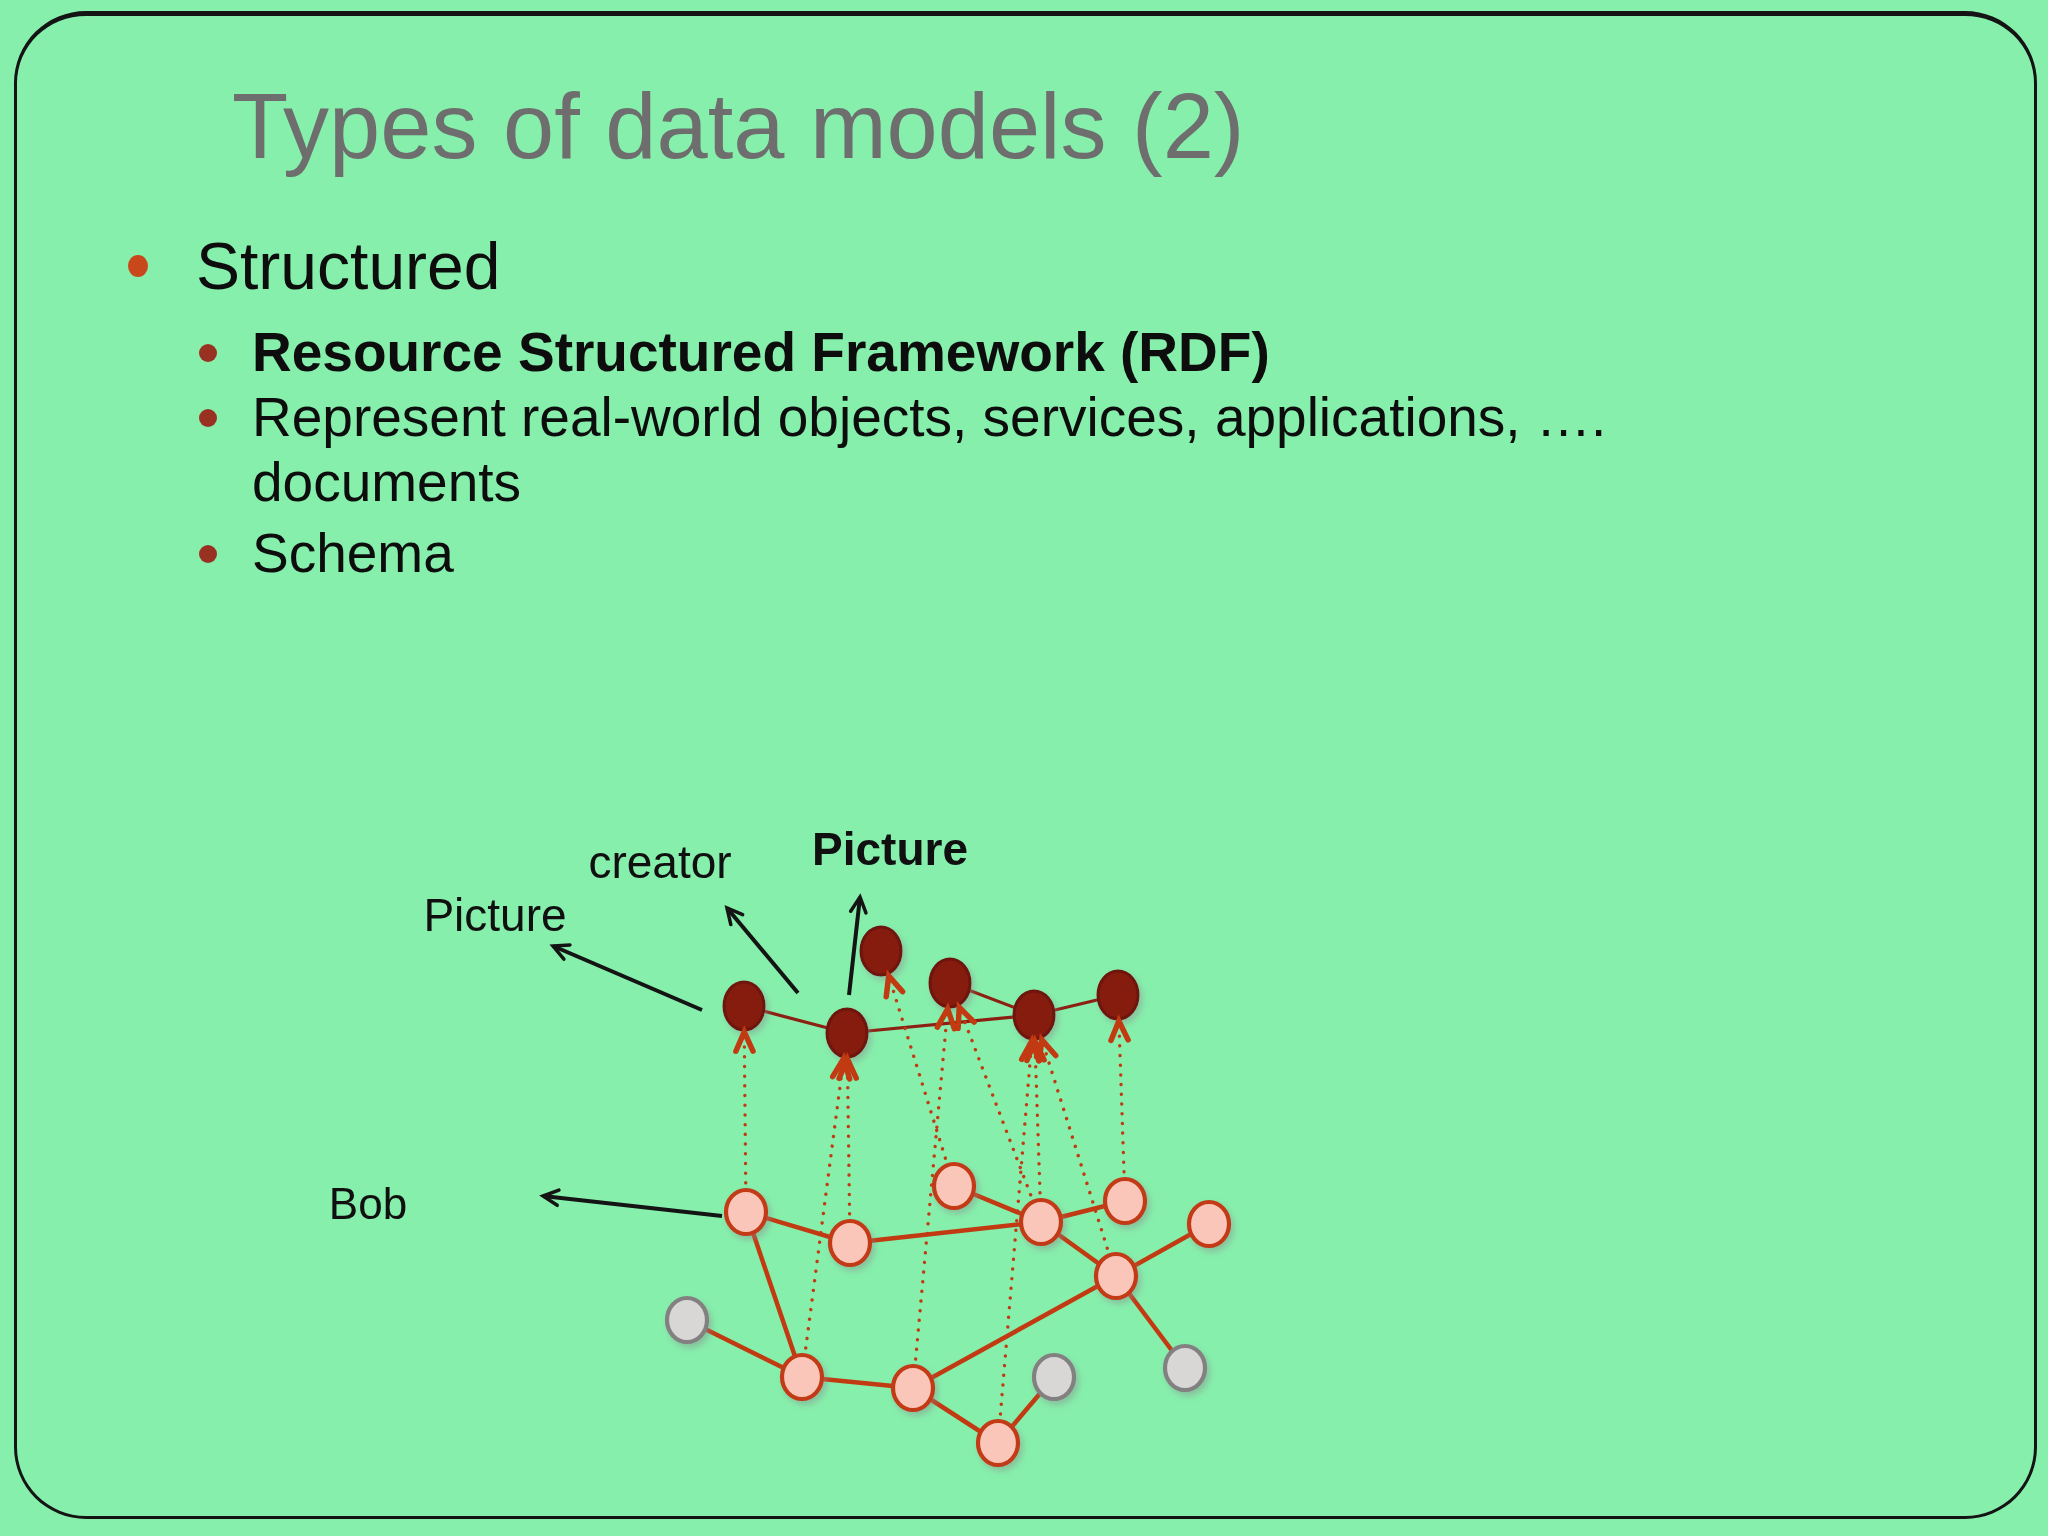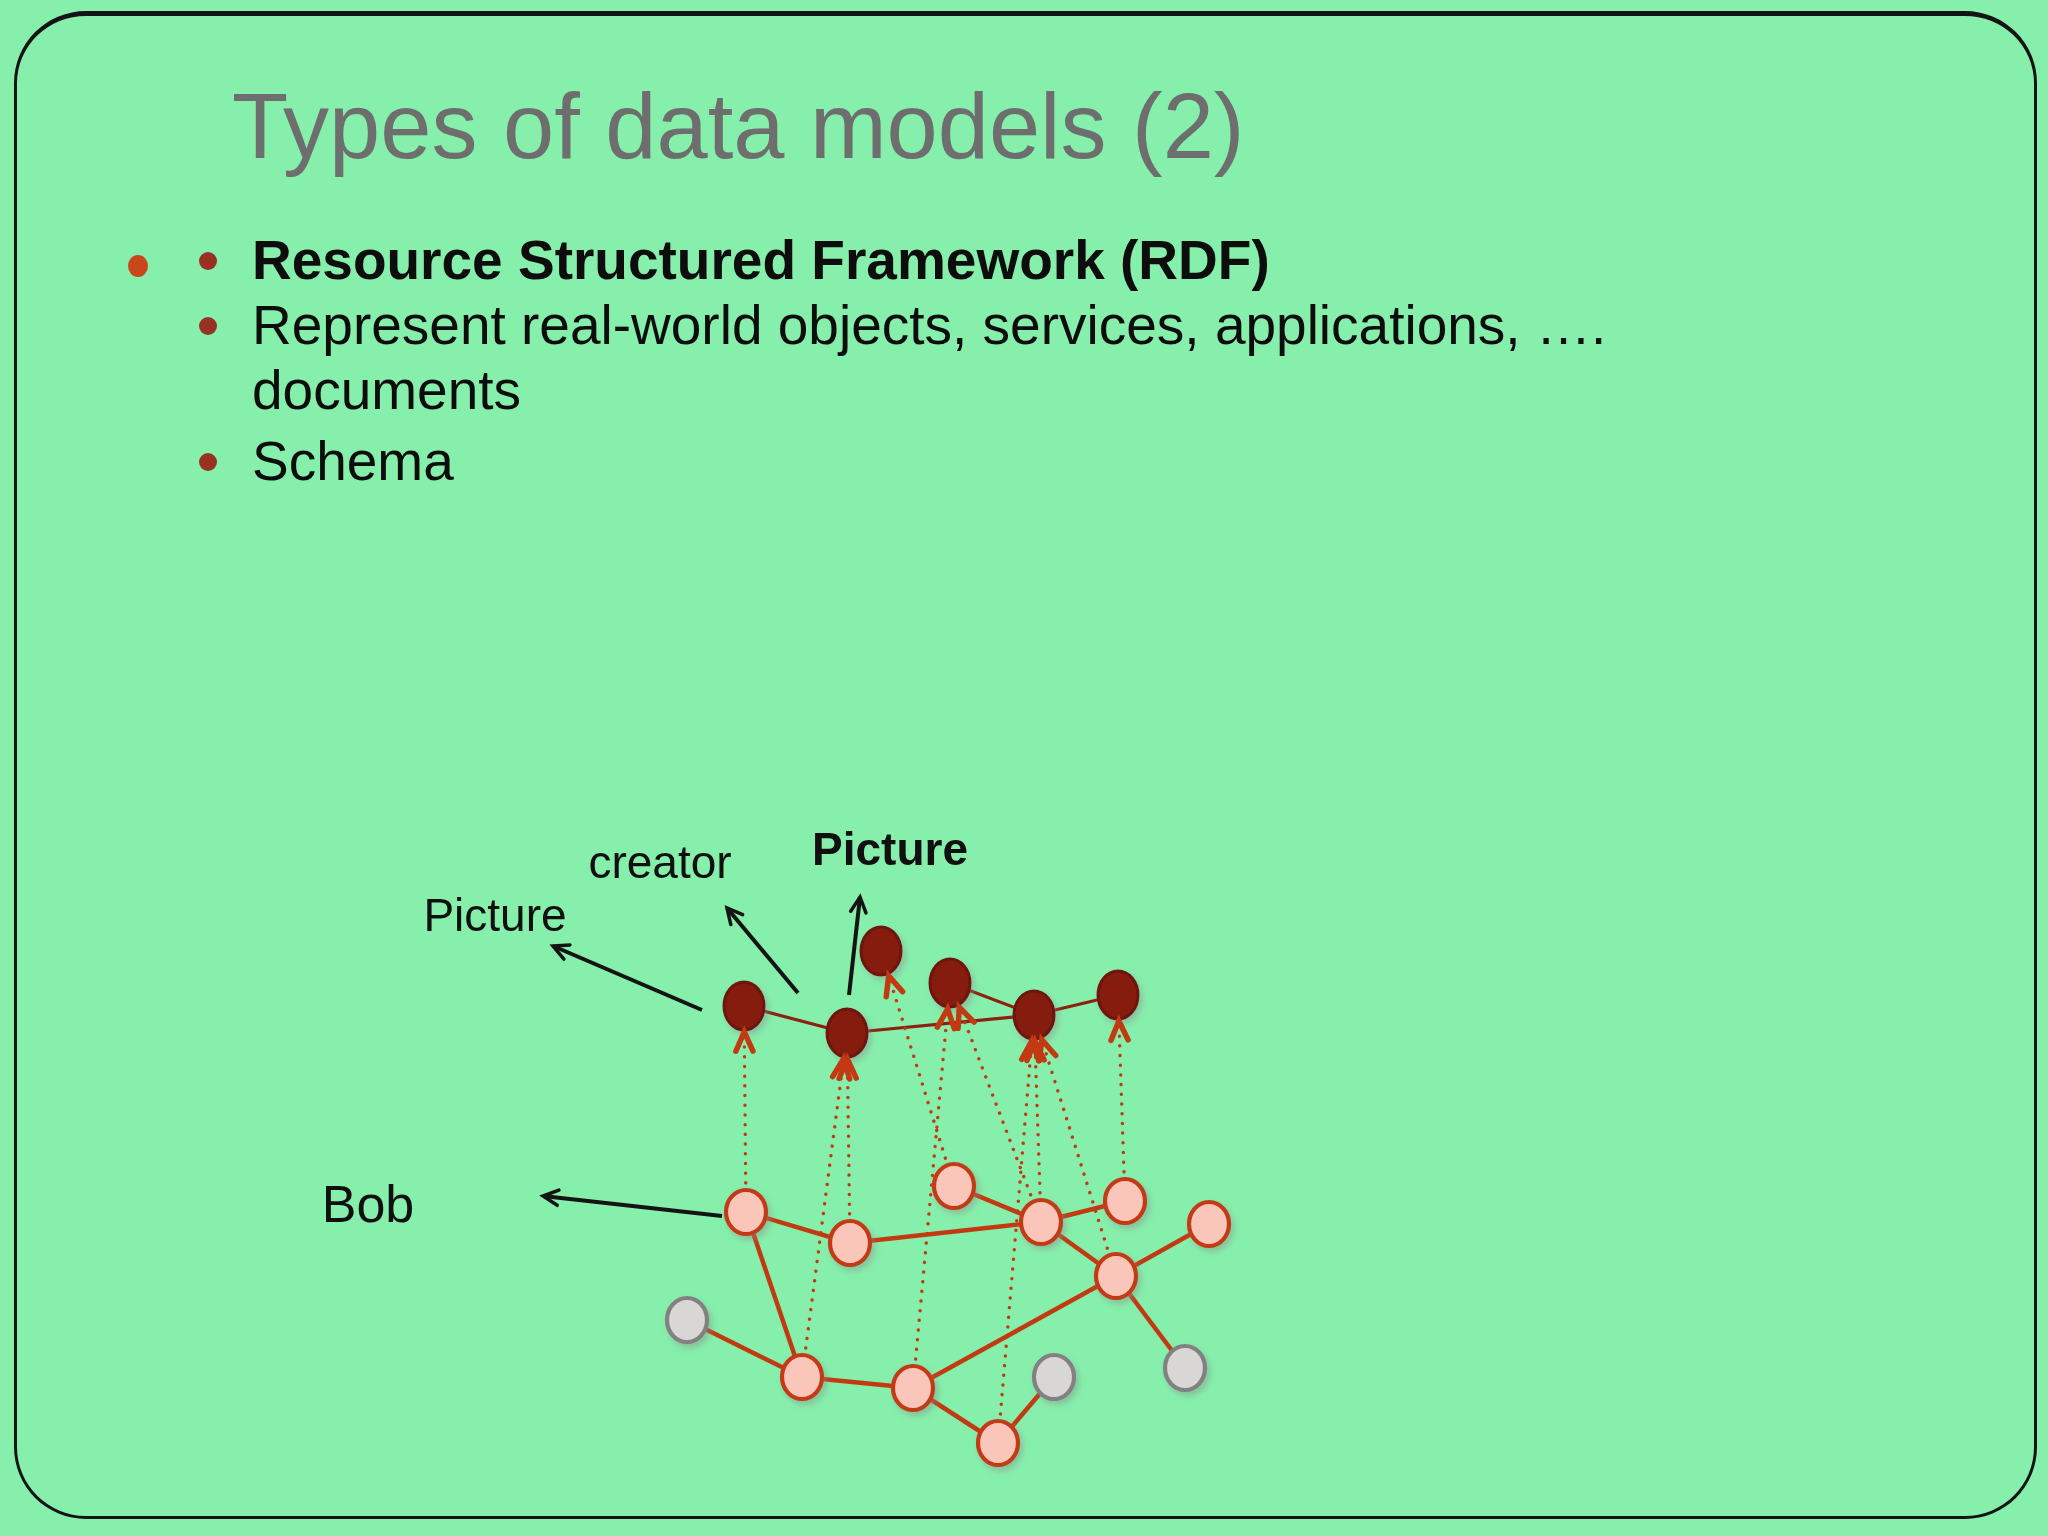--- a/index.html
+++ b/index.html
@@ -37,20 +37,21 @@
 <body>
 
 <div id="stage">
   <div id="frame"></div>
 
   <div id="title">Types of data models (2)</div>
 
   <div id="bullets">
     <div class="li l1">
       <span class="dot"></span>
+      <span>Structured</span>
     </div>
     <div class="li l2 bold" id="li-rdf">
       <span class="dot"></span>
       <span>Resource Structured Framework (RDF)</span>
     </div>
     <div class="li l2">
       <span class="dot"></span>
       <span>Represent real-world objects, services, applications, …. documents</span>
     </div>
     <div class="li l2" id="li-schema">
@@ -140,15 +141,15 @@
         <polyline points="850.6583385070596,911.2032869629293 860,897 865.9603793568615,912.9208629766825" stroke="#141414" stroke-width="3.5" fill="none" stroke-linecap="round"></polyline>
         <line x1="722" y1="1216" x2="543" y2="1196" stroke="#141414" stroke-width="4" fill="none"></line>
         <polyline points="557.2080185560519,1205.3344634934679 543,1196 558.9178408108648,1190.0315543128916" stroke="#141414" stroke-width="3.5" fill="none" stroke-linecap="round"></polyline>
       </g>
   </svg>
 
   <div id="dlabels">
       <div class="dlabel" style="left: 495px; top: 915px;">Picture</div>
       <div class="dlabel" style="left: 660px; top: 862px;">creator</div>
       <div class="dlabel" style="left: 890px; top: 849px; font-weight: bold;">Picture</div>
-      <div class="dlabel" style="left: 368px; top: 1204px; font-size: 52px;">Bob</div>
+      <div class="dlabel" style="left: 368px; top: 1204px; font-size: 44px;">Bob</div>
     </div>
 </div>
 
 </body></html>

